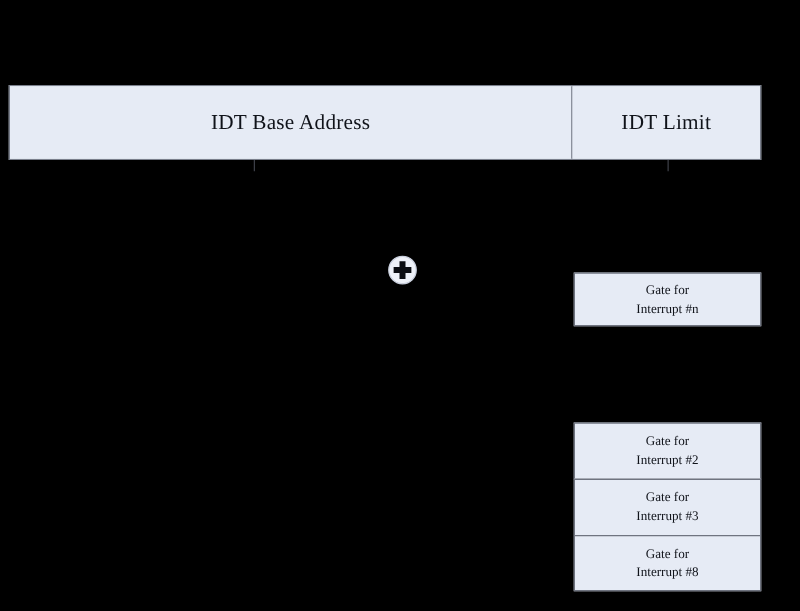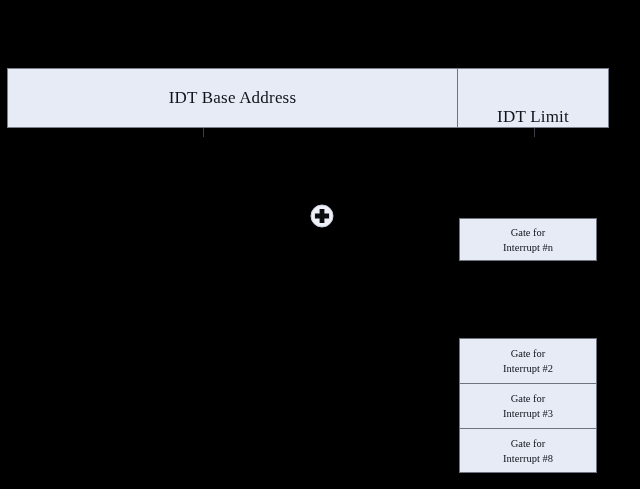--- a/index.html
+++ b/index.html
@@ -38,21 +38,20 @@
     font-size: 17px;
     letter-spacing: 0.2px;
     box-sizing: border-box;
   }
   .idtr-cell.base {
     flex: 0 0 450px;
     border-right: 1px solid #6f7480;
   }
   .idtr-cell.limit {
     flex: 1 1 auto;
-    align-items: flex-end;
   }
 
   
   .stub {
     position: absolute;
     width: 1px;
     height: 9px;
     background: #3c3f47;
   }
   .stub.base-stub  { left: 203px; top: 128px; }
@@ -65,21 +64,21 @@
     top: 204px;
     width: 24px;
     height: 24px;
   }
   .plus-op svg { display: block; }
 
   
   .gate {
     position: absolute;
     left: 459px;
-    width: 138px;
+    width: 150px;
     box-sizing: border-box;
     background: #e6ebf5;
     border: 1px solid #6f7480;
     color: #10131a;
     font-size: 10.5px;
     line-height: 15px;
     text-align: center;
     display: flex;
     flex-direction: column;
     align-items: center;

